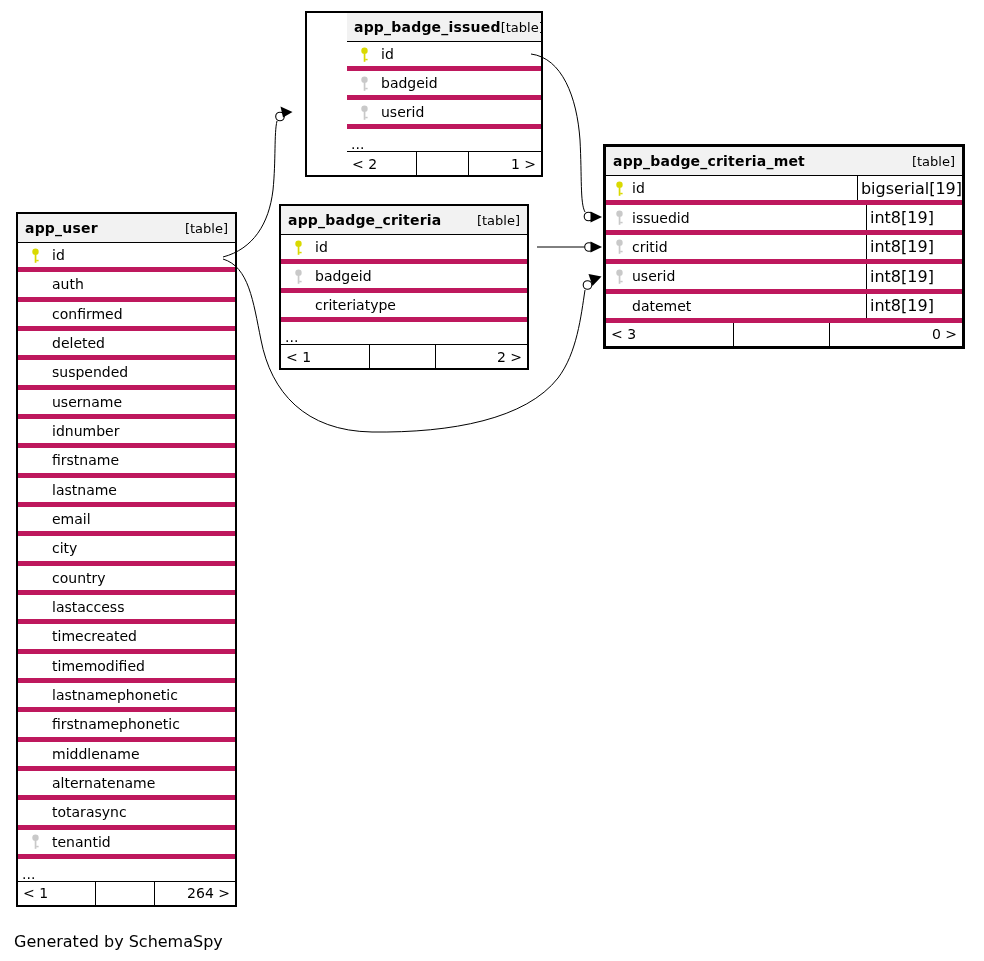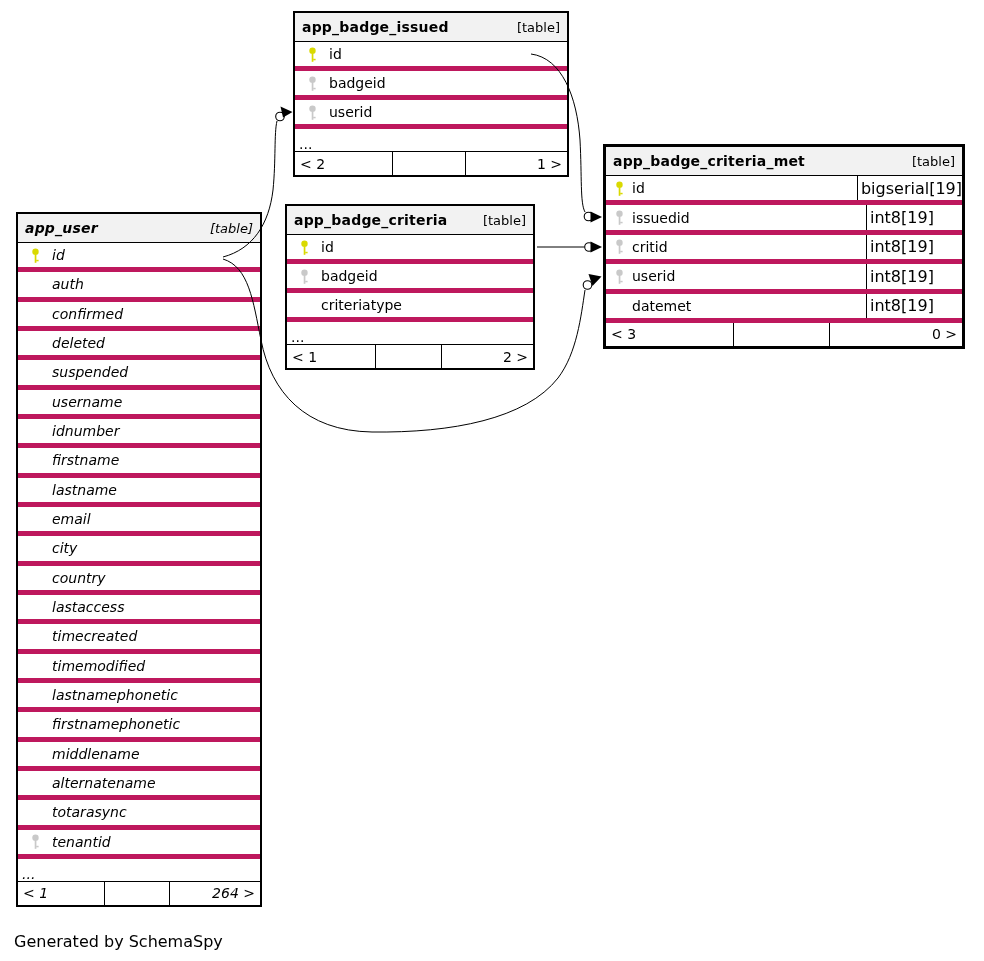--- a/index.html
+++ b/index.html
@@ -42,24 +42,24 @@
   .fc{display:flex;align-items:center;box-sizing:border-box;padding:0 5px;}
   .fc.pc{width:36%;border-right:1px solid #000;}
   .fc.mc{width:27%;border-right:1px solid #000;}
   .fc.cc{flex:1;justify-content:flex-end;}
   .edges{position:absolute;left:0;top:0;z-index:5;pointer-events:none;}
   .edges path{fill:none;stroke:#000;stroke-width:1;}
   .edges circle{fill:#fff;stroke:#000;stroke-width:1.1;}
   .edges polygon{fill:#000;stroke:none;}
   .gen-note{position:absolute;left:14px;top:932px;font-size:16px;}
   
-  .t-issued{left:293px;top:11px;width:276px;}
-  .t-criteria{left:285px;top:204px;width:250px;}
+  .t-issued{left:305px;top:11px;width:238px;padding-left:40px;}
+  .t-criteria{left:279px;top:204px;width:250px;}
   .t-met{left:603px;top:144px;width:362px;}
-  .t-user{left:16px;top:212px;width:246px;font-style:italic;}
+  .t-user{left:16px;top:212px;width:221px;}
 </style>
 </head>
 <body>
 
 <div class="canvas">
 
   <div class="tbl t-issued">
     <div class="thead">
       <span class="title">app_badge_issued</span>
       <span class="tag">[table]</span>

